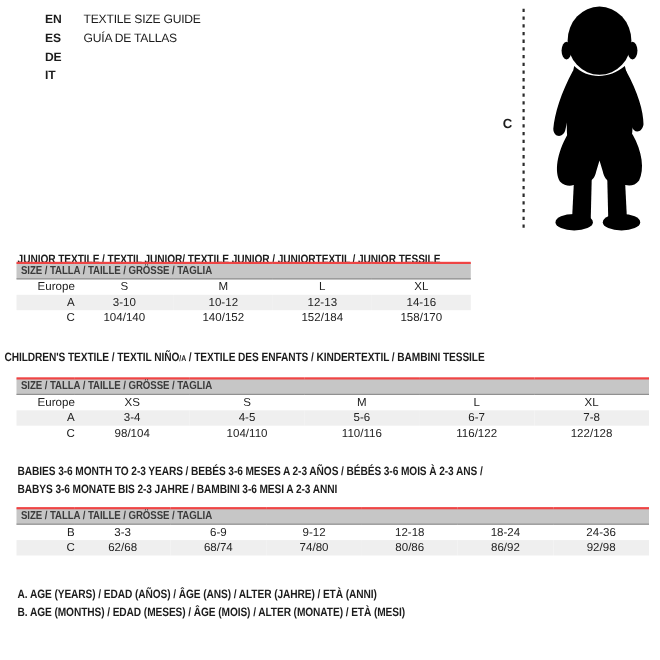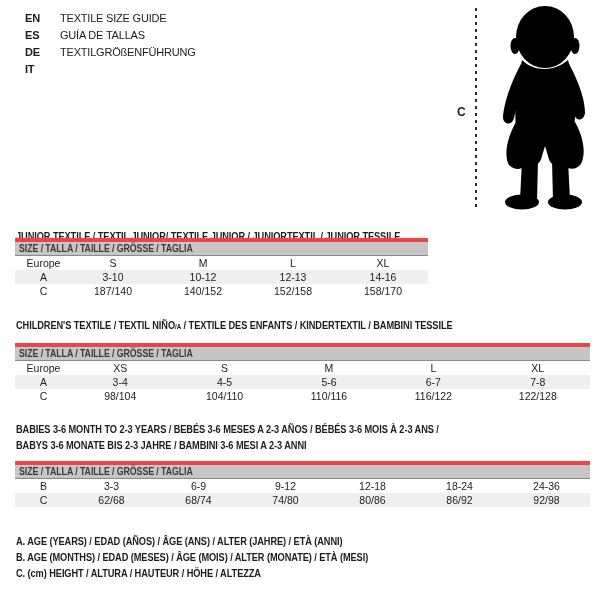--- a/index.html
+++ b/index.html
@@ -5,40 +5,40 @@
   * { box-sizing: border-box; }
   html, body { margin: 0; padding: 0; background: #ffffff; }
   #canvas {
     position: relative; width: 600px; height: 600px;
     background: #ffffff; overflow: hidden;
     font-family: "Liberation Sans", sans-serif; color: #1c1c1c;
   }
 
   
   .lang-block { position: absolute; left: 25px; top: 9px; }
-  .lang-row { display: flex; height: 17px; align-items: center; }
+  .lang-row { display: flex; height: 17px; align-items: center; margin-left: 16px; }
   .lang-code { width: 35px; font-weight: bold; font-size: 11px; letter-spacing: -0.2px; }
   .lang-label { font-weight: normal; font-size: 11px; letter-spacing: -0.2px; white-space: nowrap; }
 
   
   .figure { position: absolute; left: 448px; top: 4px; width: 152px; height: 206px; }
   .figure svg { position: absolute; left: 0; top: 0; }
   .height-label { position: absolute; left: 9px; top: 101px; font-weight: bold; font-size: 12px; }
 
   
   .sec-title { position: absolute; font-weight: bold; font-size: 11px; white-space: nowrap; line-height: 16px; }
   .cond { display: inline-block; transform: scaleX(0.84); transform-origin: 0 50%; white-space: nowrap; letter-spacing: -0.1px; }
   .sub { font-size: 7.5px; }
 
   
   .size-table { position: absolute; border-collapse: collapse; table-layout: fixed; font-size: 10.5px; }
   .size-table td { padding: 0; height: 14px; line-height: 14px; text-align: center; vertical-align: middle; color: #222; }
-  .size-table td.lbl { text-align: center; padding-left: 4px; }
+  .size-table td.lbl { text-align: right; padding-left: 4px; }
   .size-table tr.hdr td {
-    background: #c6c6c6; border-top: 4px solid #ef4444; border-bottom: 1px solid #8a8a8a;
+    background: #c6c6c6; border-top: 2px solid #ef4444; border-bottom: 1px solid #8a8a8a;
     height: 13px; line-height: 13px; text-align: left; padding-left: 4px;
     font-weight: bold; color: #3b3b3b;
   }
   .size-table tr.shaded td { background: #efefef; }
 
   
   .legend { position: absolute; left: 16px; top: 533px; font-weight: bold; font-size: 11px; text-decoration: underline; }
   .legend-line { height: 16px; line-height: 16px; white-space: nowrap; }
 </style>
 </head>
@@ -50,21 +50,20 @@
     <div class="lang-row">
       <span class="lang-code">EN</span>
       <span class="lang-label">TEXTILE SIZE GUIDE</span>
     </div>
     <div class="lang-row">
       <span class="lang-code">ES</span>
       <span class="lang-label">GUÍA DE TALLAS</span>
     </div>
     <div class="lang-row">
       <span class="lang-code">DE</span>
-      <span class="lang-label">TEXTILGRÖßENFÜHRUNG</span>
     </div>
     <div class="lang-row">
       <span class="lang-code">IT</span>
     </div>
   </div>
 
   <div class="figure">
     <svg width="152" height="206" viewBox="0 0 152 206" aria-hidden="true">
       <line x1="28" y1="4" x2="28" y2="203" stroke="#2b2b2b" stroke-width="2" stroke-dasharray="3 4"></line>
       <g fill="#000000">
@@ -108,29 +107,29 @@
     </tr>
     <tr class="shaded">
       <td class="lbl">A</td>
       <td>3-10</td>
       <td>10-12</td>
       <td>12-13</td>
       <td>14-16</td>
     </tr>
     <tr>
       <td class="lbl">C</td>
-      <td>187/140</td>
+      <td>104/140</td>
       <td>140/152</td>
-      <td>152/158</td>
+      <td>152/184</td>
       <td>158/170</td>
     </tr>
   </tbody>
     </table>
 
-  <div class="sec-title" style="left:16px; top:317px;">
+  <div class="sec-title" style="left:4px; top:317px;">
     <span class="cond">
       <span>CHILDREN'S TEXTILE / TEXTIL NIÑO</span><span class="sub">/A</span><span> / TEXTILE DES ENFANTS / KINDERTEXTIL / BAMBINI TESSILE</span>
     </span>
   </div>
   <table class="size-table" style="left:15px; top:343px; width:575px;">
     <colgroup>
         <col style="width:53px">
         <col>
         <col>
         <col>
@@ -207,18 +206,15 @@
   </tbody>
     </table>
 
   <div class="legend">
     <div class="legend-line">
       <span class="cond">A. AGE (YEARS) / EDAD (AÑOS) / ÂGE (ANS) / ALTER (JAHRE) / ETÀ (ANNI)</span>
     </div>
     <div class="legend-line">
       <span class="cond">B. AGE (MONTHS) / EDAD (MESES) / ÂGE (MOIS) / ALTER (MONATE) / ETÀ (MESI)</span>
     </div>
-    <div class="legend-line">
-      <span class="cond">C. (cm) HEIGHT / ALTURA / HAUTEUR / HÖHE / ALTEZZA</span>
-    </div>
   </div>
 
 </div>
 
 </body></html>

